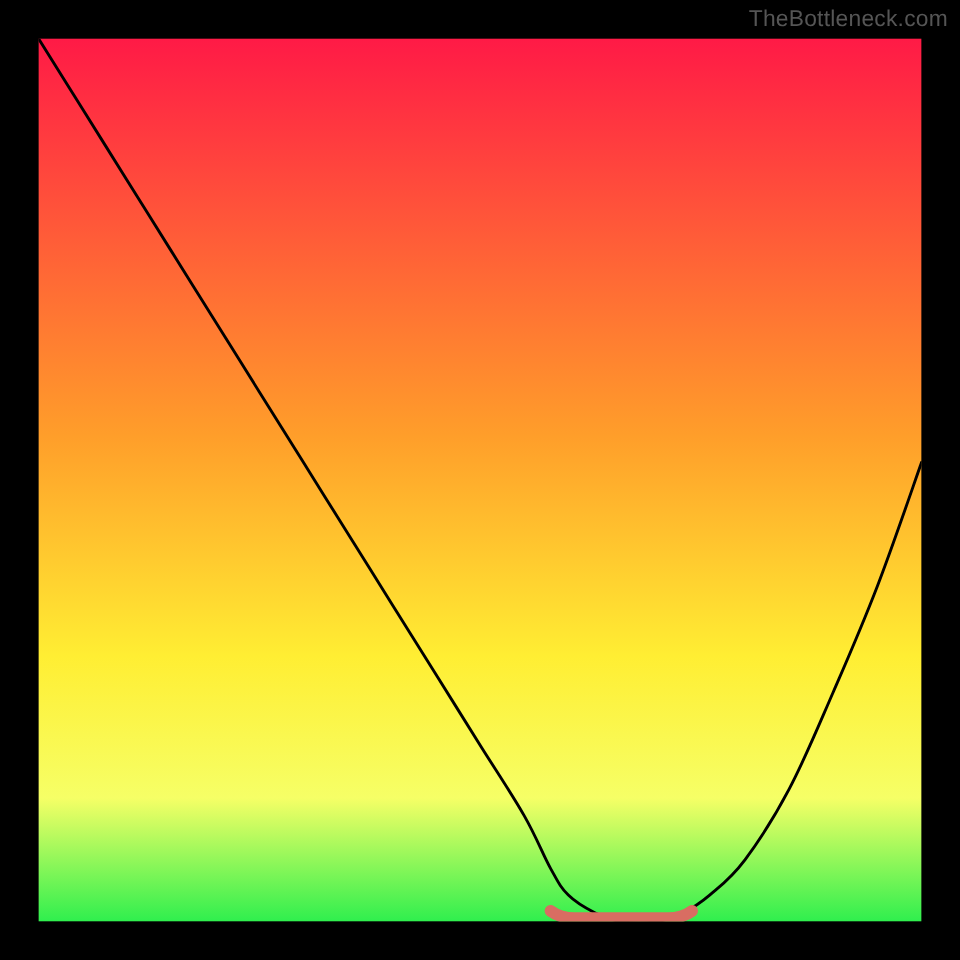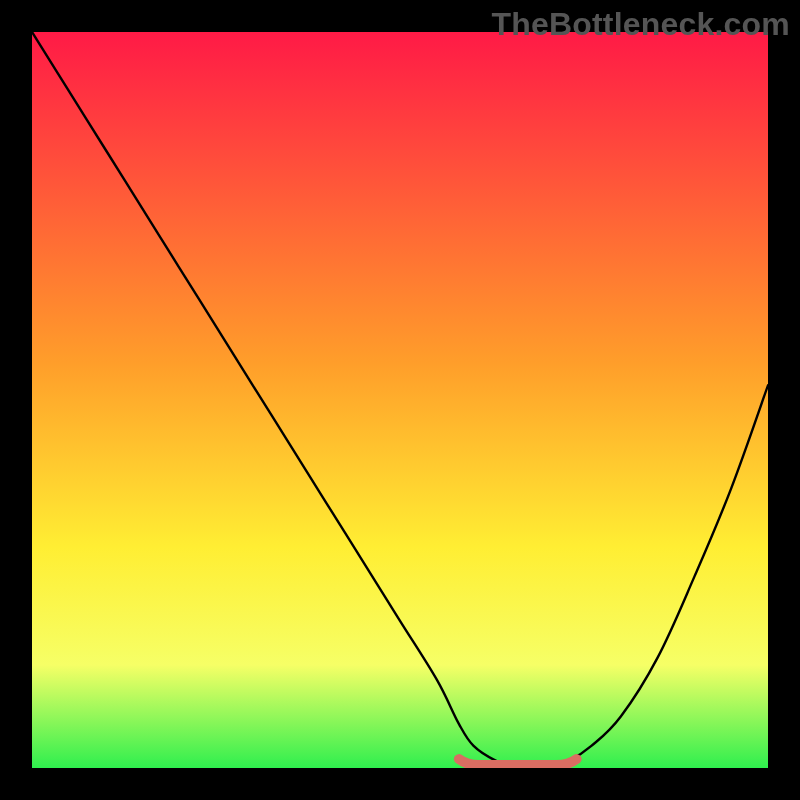--- a/index.html
+++ b/index.html
@@ -14,22 +14,22 @@
   .frame {
     position: relative;
     width: 800px;
     height: 800px;
     background: #000;
   }
   .watermark {
     position: absolute;
     top: 6px;
     right: 10px;
-    font-size: 32px;
-    font-weight: 700;
+    font-size: 19px;
+    font-weight: 400;
     color: #555;
     letter-spacing: 0.2px;
     z-index: 5;
   }
   .plot-wrap {
     position: absolute;
     left: 32px;
     top: 32px;
     width: 736px;
     height: 736px;

